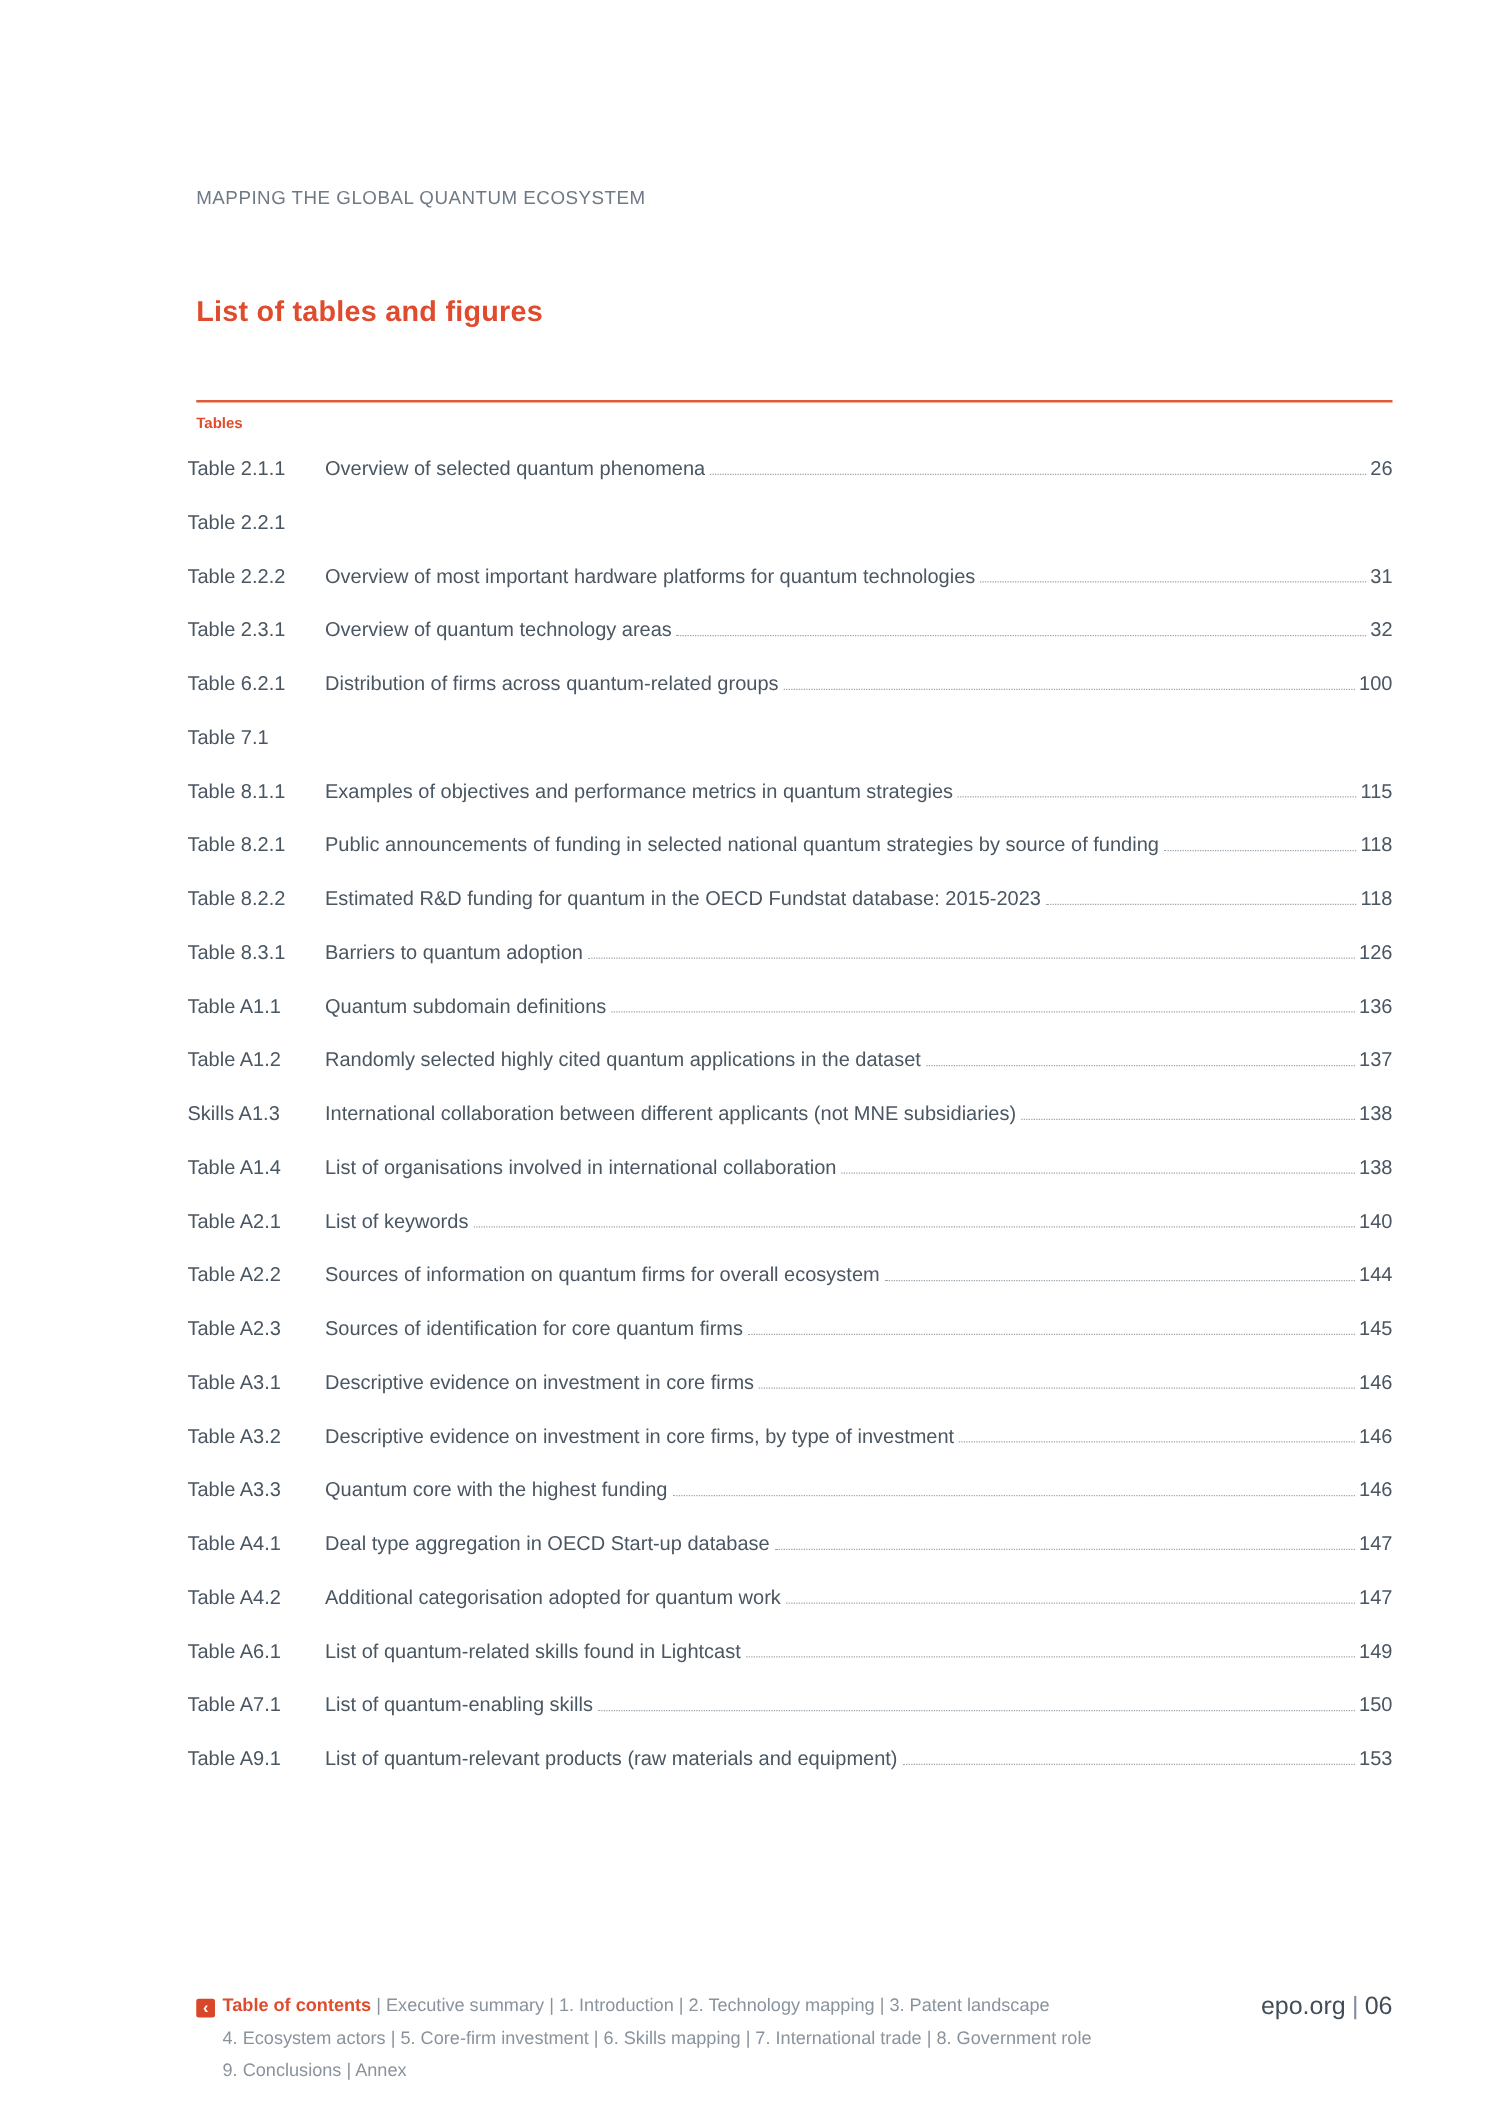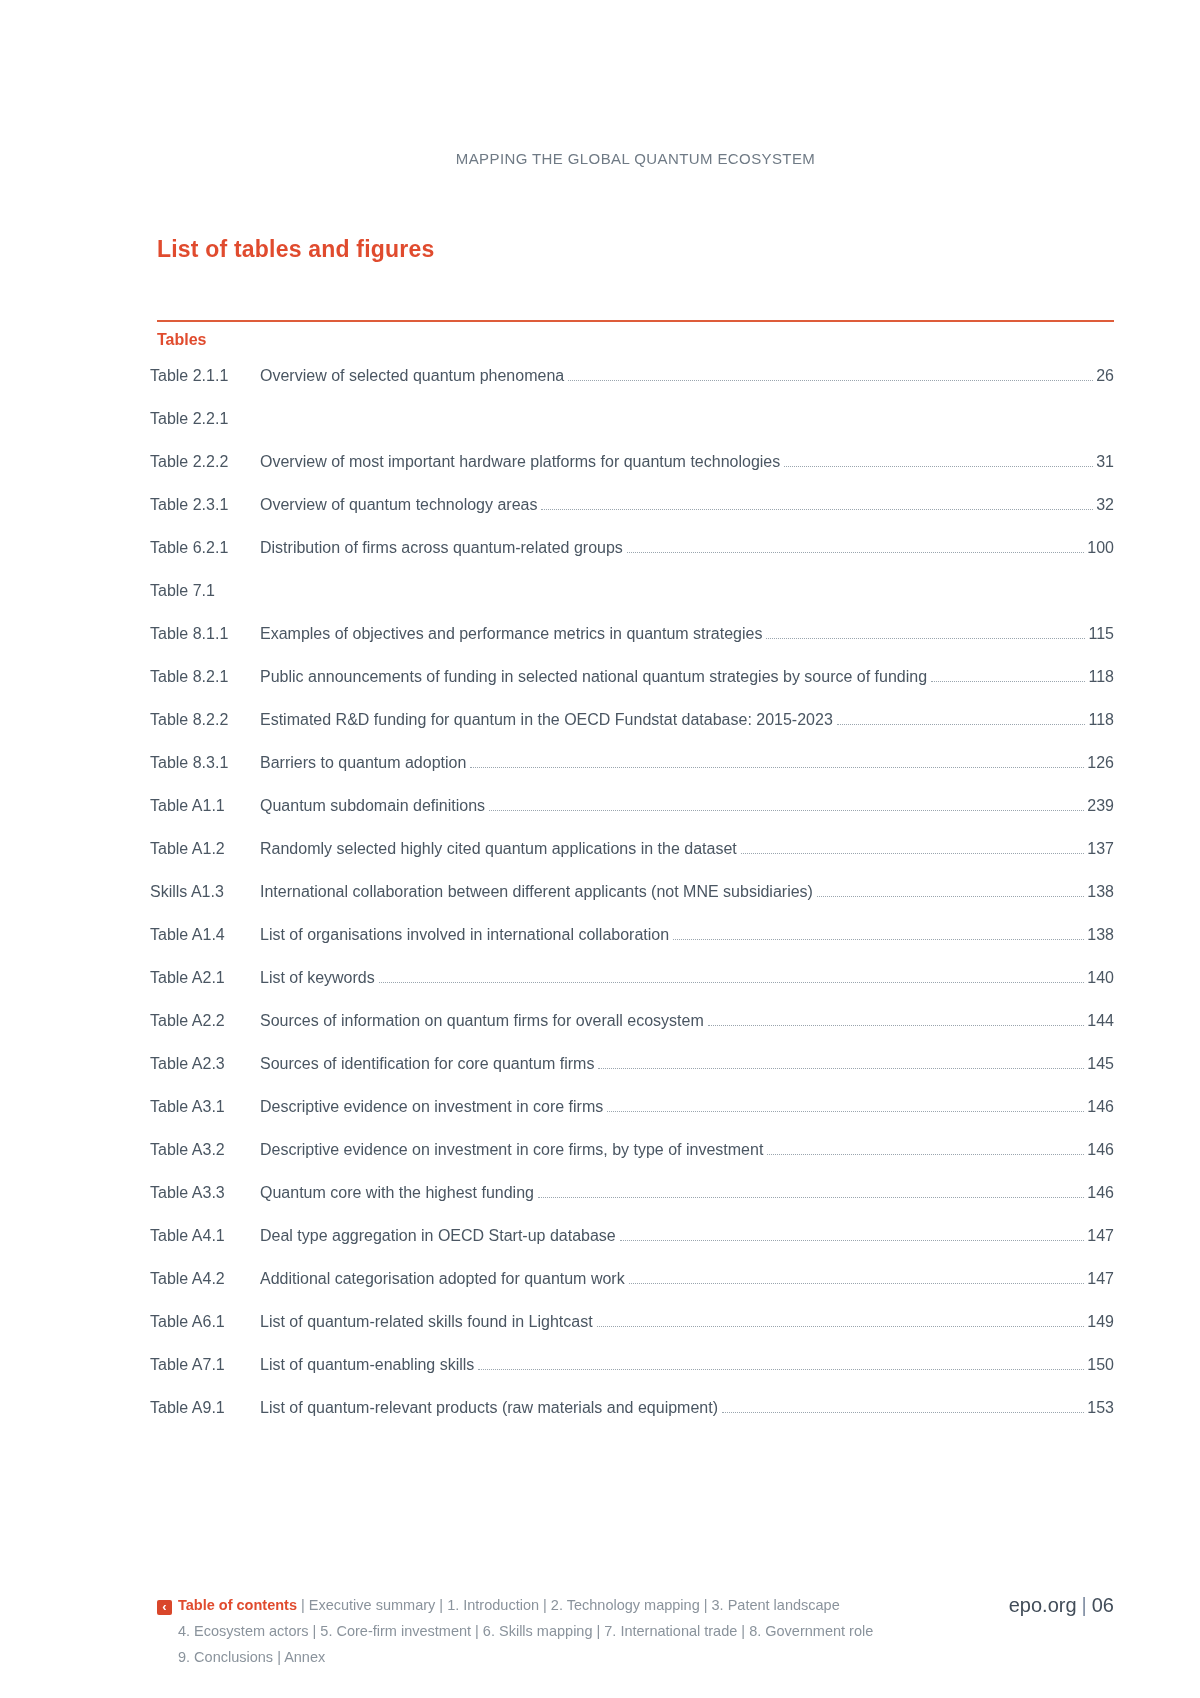--- a/index.html
+++ b/index.html
@@ -12,21 +12,21 @@
     height: 1698px;
     position: relative;
     font-family: "Liberation Sans", sans-serif;
     overflow: hidden;
   }
   .sheet { position: absolute; inset: 0; background: #ffffff; }
 
   .running-header {
     position: absolute;
     top: 149px; left: 157px; right: 86px;
-    text-align: center;
+    text-align: left;
     font-size: 15px;
     letter-spacing: 0.4px;
     color: #6f7a85;
     line-height: 20px;
   }
 
   .title {
     position: absolute;
     top: 236px; left: 157px;
     margin: 0;
@@ -39,21 +39,21 @@
   .rule {
     position: absolute;
     top: 320px; left: 157px; right: 86px;
     margin: 0; border: none;
     border-top: 2px solid #de5c3a;
   }
 
   .section-heading {
     position: absolute;
     top: 331px; left: 157px;
-    font-size: 16px;
+    font-size: 12px;
     font-weight: bold;
     color: #e04b2e;
   }
 
   .toc {
     position: absolute;
     top: 366px; left: 150px; right: 86px;
     color: #4a5662;
     font-size: 16px;
   }
@@ -255,21 +255,21 @@
         </div>
       </div>
 
       <div class="toc-row">
         <div class="toc-label">Table A1.1</div>
         <div class="toc-body">
 
           <div class="toc-line">
             <span class="toc-text">Quantum subdomain definitions</span>
             <span class="toc-dots"></span>
-            <span class="toc-page">239</span>
+            <span class="toc-page">136</span>
           </div>
         </div>
       </div>
 
       <div class="toc-row">
         <div class="toc-label">Table A1.2</div>
         <div class="toc-body">
 
           <div class="toc-line">
             <span class="toc-text">Randomly selected highly cited quantum applications in the dataset</span>

